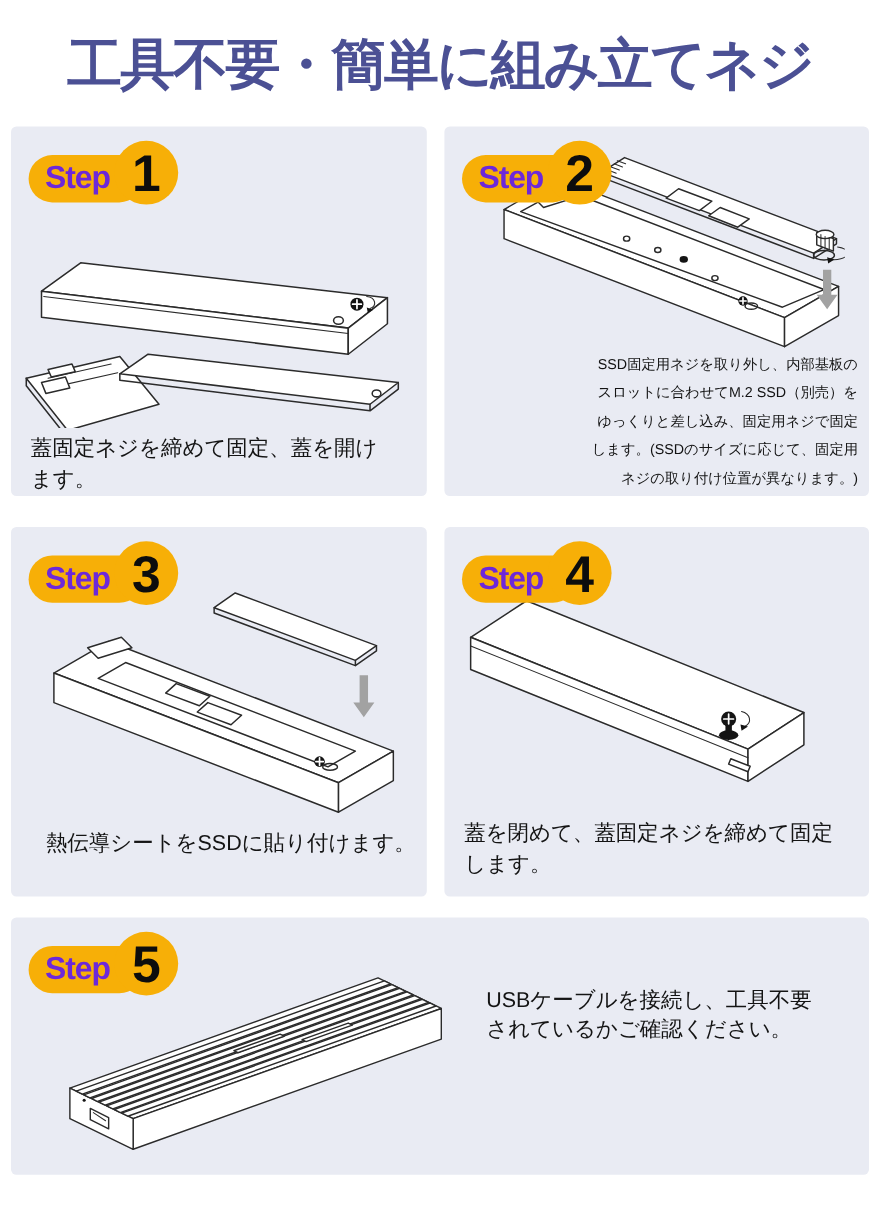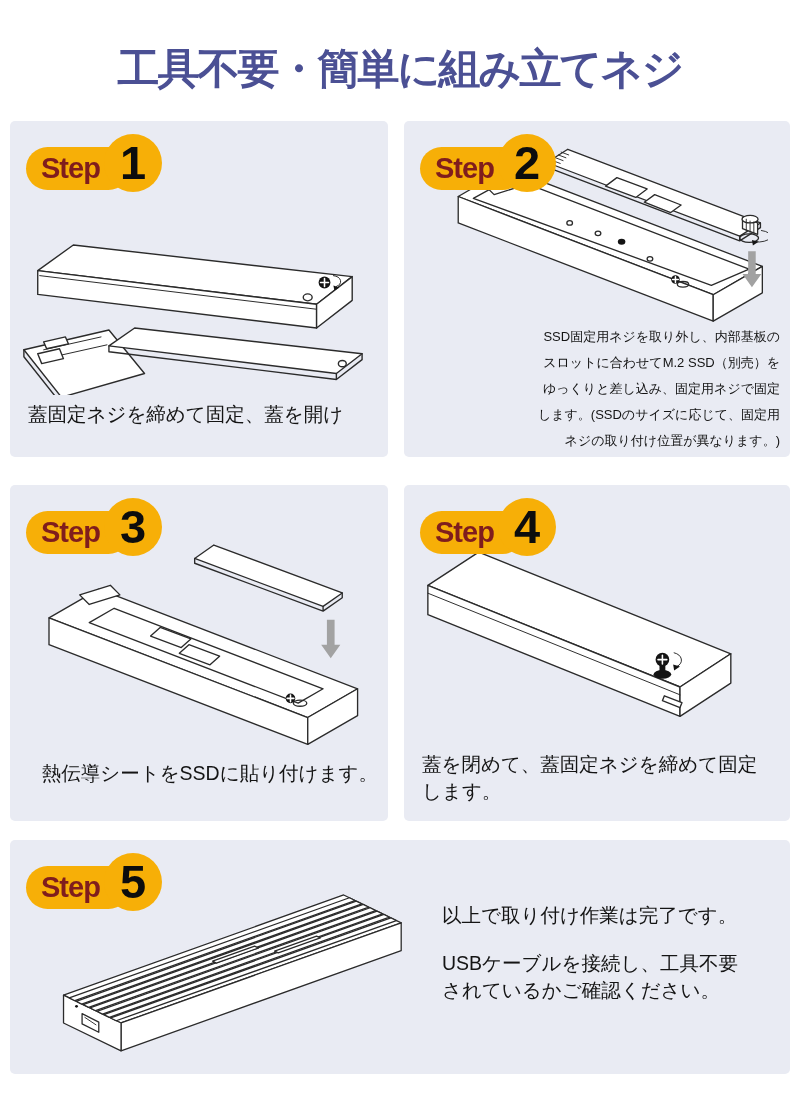--- a/index.html
+++ b/index.html
@@ -2,42 +2,42 @@
 <html><head>
 <meta charset="utf-8">
 <style>
   html,body{margin:0;padding:0;}
   body{
     width:800px;height:1100px;background:#ffffff;overflow:hidden;
     font-family:"Liberation Sans","DejaVu Sans",sans-serif;
     -webkit-font-smoothing:antialiased;
   }
   .title{
-    margin:42px 0 0 0;text-align:center;
-    color:#4B5094;font-size:42px;font-weight:700;letter-spacing:-2px;
+    margin:26px 0 0 0;text-align:center;
+    color:#4B5094;font-size:50px;font-weight:700;letter-spacing:-2px;
     line-height:1.3;
   }
   .grid{
     margin:24px 10px 0 10px;
     display:grid;grid-template-columns:378px 386px;gap:28px 16px;
   }
   .panel{
     position:relative;background:#E9EBF3;border-radius:5px;
     height:336px;overflow:hidden;
   }
   .panel-wide{
     position:relative;background:#E9EBF3;border-radius:5px;
     margin:19px 10px 0 10px;height:234px;overflow:hidden;
   }
   .step-badge{position:absolute;top:13px;left:16px;width:136px;height:60px;z-index:2;}
   .badge-pill{
     position:absolute;top:13px;left:0;height:43px;width:104px;
     background:#F7AF07;border-radius:22px;
     display:flex;align-items:center;box-sizing:border-box;padding-left:15px;
-    font-size:29px;font-weight:700;color:#7f1d1d;letter-spacing:-1px;
+    font-size:29px;font-weight:700;color:#6d28d9;letter-spacing:-1px;
   }
   .badge-num{
     position:absolute;top:0;left:78px;width:58px;height:58px;border-radius:50%;
     background:#F7AF07;display:flex;align-items:center;justify-content:center;
     font-size:47px;font-weight:700;color:#0d0d0d;
   }
   .illus{position:absolute;z-index:1;}
   .illus-1{top:56px;left:4px;}
   .illus-2{top:12px;left:24px;}
   .illus-3{top:42px;left:16px;}
@@ -94,20 +94,21 @@
         <path class="ln" d="M96,168 L122,150 L352,176 L326,196 Z"></path>
         <path class="nf" d="M96,168 L96,174 L326,202 L352,182 L352,176 M326,196 L326,202"></path>
         <ellipse class="ln" cx="332" cy="186" rx="4" ry="3.2"></ellipse>
         <path class="thin" d="M30,172 L88,159 M36,180 L94,167"></path>
         <path class="ln" d="M24,176 L46,171 L50,181 L28,186 Z"></path>
         <path class="ln" d="M30,164 L52,159 L55,166 L33,171 Z"></path>
       </g>
     </svg>
     <div class="desc desc-1">
       <div>蓋固定ネジを締めて固定、蓋を開け</div>
+      <div>ます。</div>
     </div>
   </section>
 
   <section class="panel">
     <div class="step-badge">
       <span class="badge-pill">Step</span>
       <span class="badge-num">2</span>
     </div>
     <svg class="illus illus-2" width="340" height="195" viewBox="0 0 360 200">
       <g>
@@ -241,20 +242,17 @@
       <path class="ln" d="M255.5,102.5 L300.8,86.3 L304.8,88.3 L259.5,104.5 Z"></path>
       <g>
         <path class="ln" d="M48,170 L66,179 L66,190 L48,181 Z"></path>
         <path class="thin" d="M51,174 L63,182"></path>
         <circle class="blk" cx="42" cy="162" r="1.5"></circle>
       </g>
     </g>
   </svg>
   <div class="desc desc-5">
     <div class="para">
-      <div>以上で取り付け作業は完了です。</div>
-    </div>
-    <div class="para">
       <div>USBケーブルを接続し、工具不要</div>
       <div>されているかご確認ください。</div>
     </div>
   </div>
 </section>
 
 </body></html>

